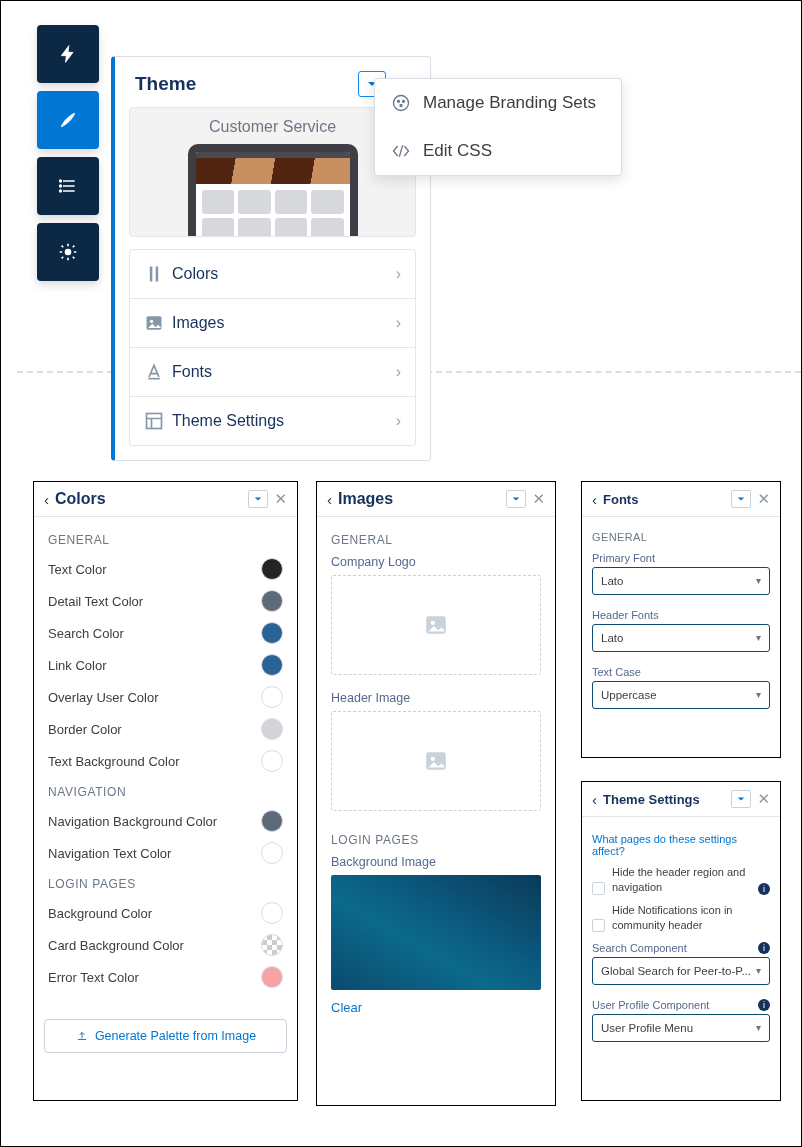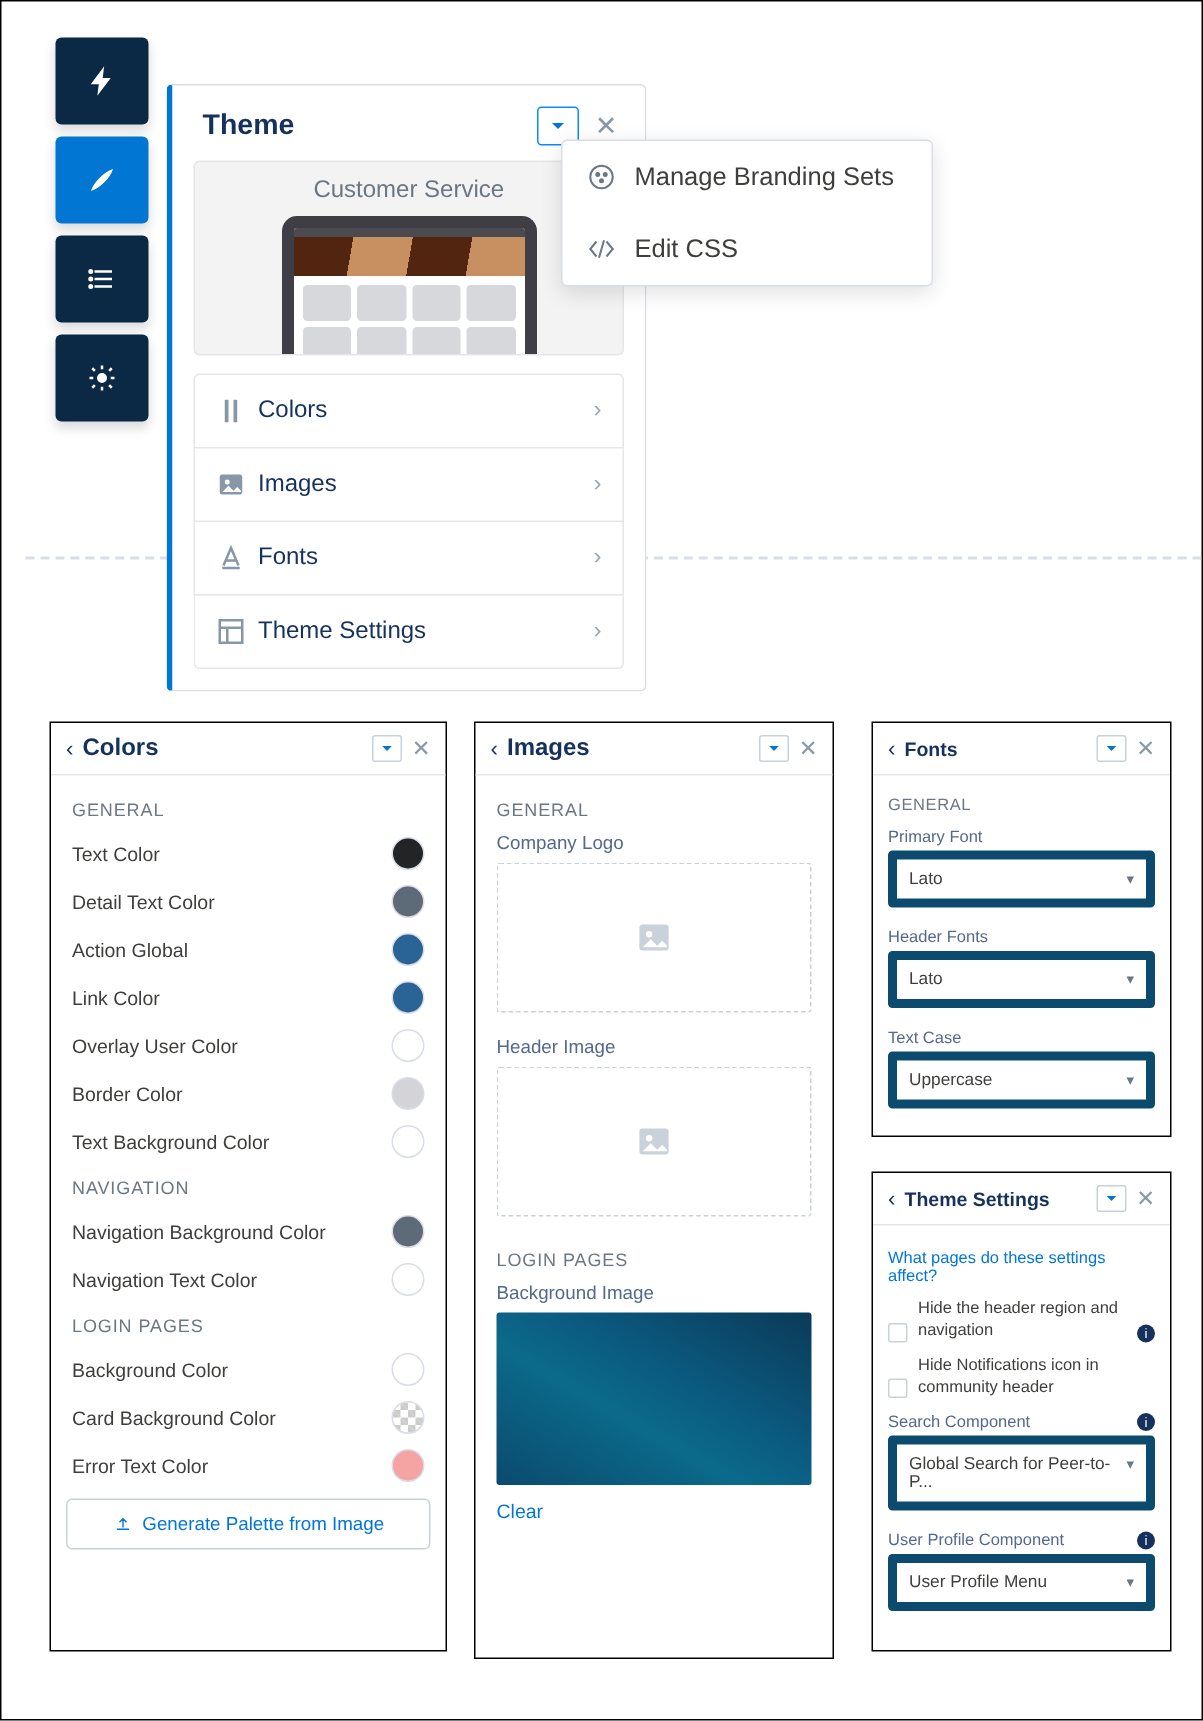--- a/index.html
+++ b/index.html
@@ -27,21 +27,21 @@
   .device .grid div { height:24px; background:#d6d8dc; border-radius:3px; }
 
   .theme-list { margin:0 14px 14px; }
   .theme-row { display:flex; align-items:center; border:1px solid #e5e5ea; padding:14px 14px; font-size:16px; color:#16325c; cursor:pointer; }
   .theme-row + .theme-row { border-top:none; }
   .theme-row:first-child { border-radius:4px 4px 0 0;}
   .theme-row:last-child { border-radius:0 0 4px 4px;}
   .theme-row .ico { width:28px; color:#8897a8; display:flex; }
   .theme-row .chev { margin-left:auto; color:#9aa6b3; }
 
-  .flyout { position:absolute; left:373px; top:92px; width:248px; background:#fff; border:1px solid #d8dde6; border-radius:4px; box-shadow:0 4px 14px rgba(0,0,0,.12); }
+  .flyout { position:absolute; left:373px; top:77px; width:248px; background:#fff; border:1px solid #d8dde6; border-radius:4px; box-shadow:0 4px 14px rgba(0,0,0,.12); }
   .fly-item { display:flex; align-items:center; padding:14px 16px; font-size:17px; color:#3e3e3c; cursor:pointer; }
   .fly-item svg { width:20px; height:20px; fill:none; stroke:#6b7785; stroke-width:1.6; margin-right:12px; }
 
   
   .panel { position:absolute; border:1.5px solid #000; background:#fff; }
   .p-colors { left:32px; top:480px; width:265px; height:620px; }
   .p-images { left:315px; top:480px; width:240px; height:625px; }
   .p-fonts  { left:580px; top:480px; width:200px; height:277px; }
   .p-theme  { left:580px; top:780px; width:200px; height:320px; }
 
@@ -56,29 +56,29 @@
   .divider { height:1px; background:#e5e5ea; margin:0 0 8px; }
   .section-t { font-size:12px; letter-spacing:.6px; color:#6b7785; padding:8px 14px 6px; }
   .lbl { font-size:12.5px; color:#54698d; padding:2px 14px 6px; }
   .row { display:flex; align-items:center; padding:5px 14px; }
   .row span { flex:1; font-size:13px; color:#3e3e3c; }
   .sw { width:22px; height:22px; border-radius:50%; border:1px solid #d8dde6; }
   .trans { background:
      linear-gradient(45deg,#ccc 25%,transparent 25%,transparent 75%,#ccc 75%) 0 0/10px 10px,
      linear-gradient(45deg,#ccc 25%,#fff 25%,#fff 75%,#ccc 75%) 5px 5px/10px 10px; }
 
-  .gen-btn { margin:6px 10px 0; border:1px solid #c9d1da; border-radius:4px; color:#0176d3; font-size:12.5px; padding:9px 8px; display:flex; align-items:center; justify-content:center; cursor:pointer;}
+  .gen-btn { margin:26px 10px 0; border:1px solid #c9d1da; border-radius:4px; color:#0176d3; font-size:12.5px; padding:9px 8px; display:flex; align-items:center; justify-content:center; cursor:pointer;}
   .gen-btn svg{width:14px;height:14px;stroke:#0176d3;fill:none;stroke-width:1.6;margin-right:6px;}
 
   .up-box { margin:0 14px 14px; border:1px dashed #c9d1da; height:100px; display:flex; align-items:center; justify-content:center; border-radius:2px; cursor:pointer; }
   .up-box svg { width:26px; height:26px; fill:#c9d1da; }
   .bg-box { margin:0 14px 6px; height:115px; border-radius:2px; background:linear-gradient(30deg,#0b4a6f,#0b6a8a 40%,#0b5a80 60%,#0b3a58); cursor:pointer;}
   .clear { padding:4px 14px 10px; font-size:13px; color:#0176d3; cursor:pointer; }
 
-  .sel { margin:0 10px 8px; border:6px solid #0c4a6e; border-radius:3px; font-size:11.5px; color:#3e3e3c; padding:7px 8px; display:flex; cursor:pointer;justify-content:flex-end;}
+  .sel { margin:0 10px 8px; border:1px solid #0c4a6e; border-radius:3px; font-size:11.5px; color:#3e3e3c; padding:7px 8px; display:flex; cursor:pointer;justify-content:flex-end;}
   .sel .dd { margin-left:auto; color:#6b7785; font-size:10px; }
   .lbl2 { font-size:11px; color:#54698d; padding:6px 10px 3px; display:flex; align-items:center;}
   .lbl2 .info{ margin-left:auto; width:12px;height:12px;border-radius:50%;background:#16325c;color:#fff;font-size:9px;display:flex;align-items:center;justify-content:center;}
   .chk { display:flex; padding:4px 10px; font-size:11px; color:#3e3e3c; align-items:flex-end;}
   .chk .box { width:13px;height:13px;border:1px solid #c9d1da;border-radius:2px;margin-right:7px;flex-shrink:0;margin-top:1px; cursor:pointer;}
   .chk .txt { flex:1; line-height:1.35;}
   .chk .info { margin-left:6px; width:12px;height:12px;border-radius:50%;background:#16325c;color:#fff;font-size:9px;display:flex;align-items:center;justify-content:center;flex-shrink:0;}
   .link { font-size:11px; color:#0176d3; padding:8px 10px 4px; cursor:pointer;}
 
   .dashed { position:absolute; left:16px; right:0; top:370px; border-top:2px dashed #d8dde6; }
@@ -220,21 +220,21 @@
   <div id="colors-gen">
       <div class="row">
         <span>Text Color</span>
         <div class="sw" style="background: rgb(34, 36, 38);"></div>
       </div>
       <div class="row">
         <span>Detail Text Color</span>
         <div class="sw" style="background: rgb(92, 107, 119);"></div>
       </div>
       <div class="row">
-        <span>Action Global</span>
+        <span>Search Color</span>
         <div class="sw" style="background: rgb(42, 100, 150);"></div>
       </div>
       <div class="row">
         <span>Link Color</span>
         <div class="sw" style="background: rgb(42, 100, 150);"></div>
       </div>
       <div class="row">
         <span>Overlay User Color</span>
         <div class="sw" style="background: rgb(255, 255, 255);"></div>
       </div>

